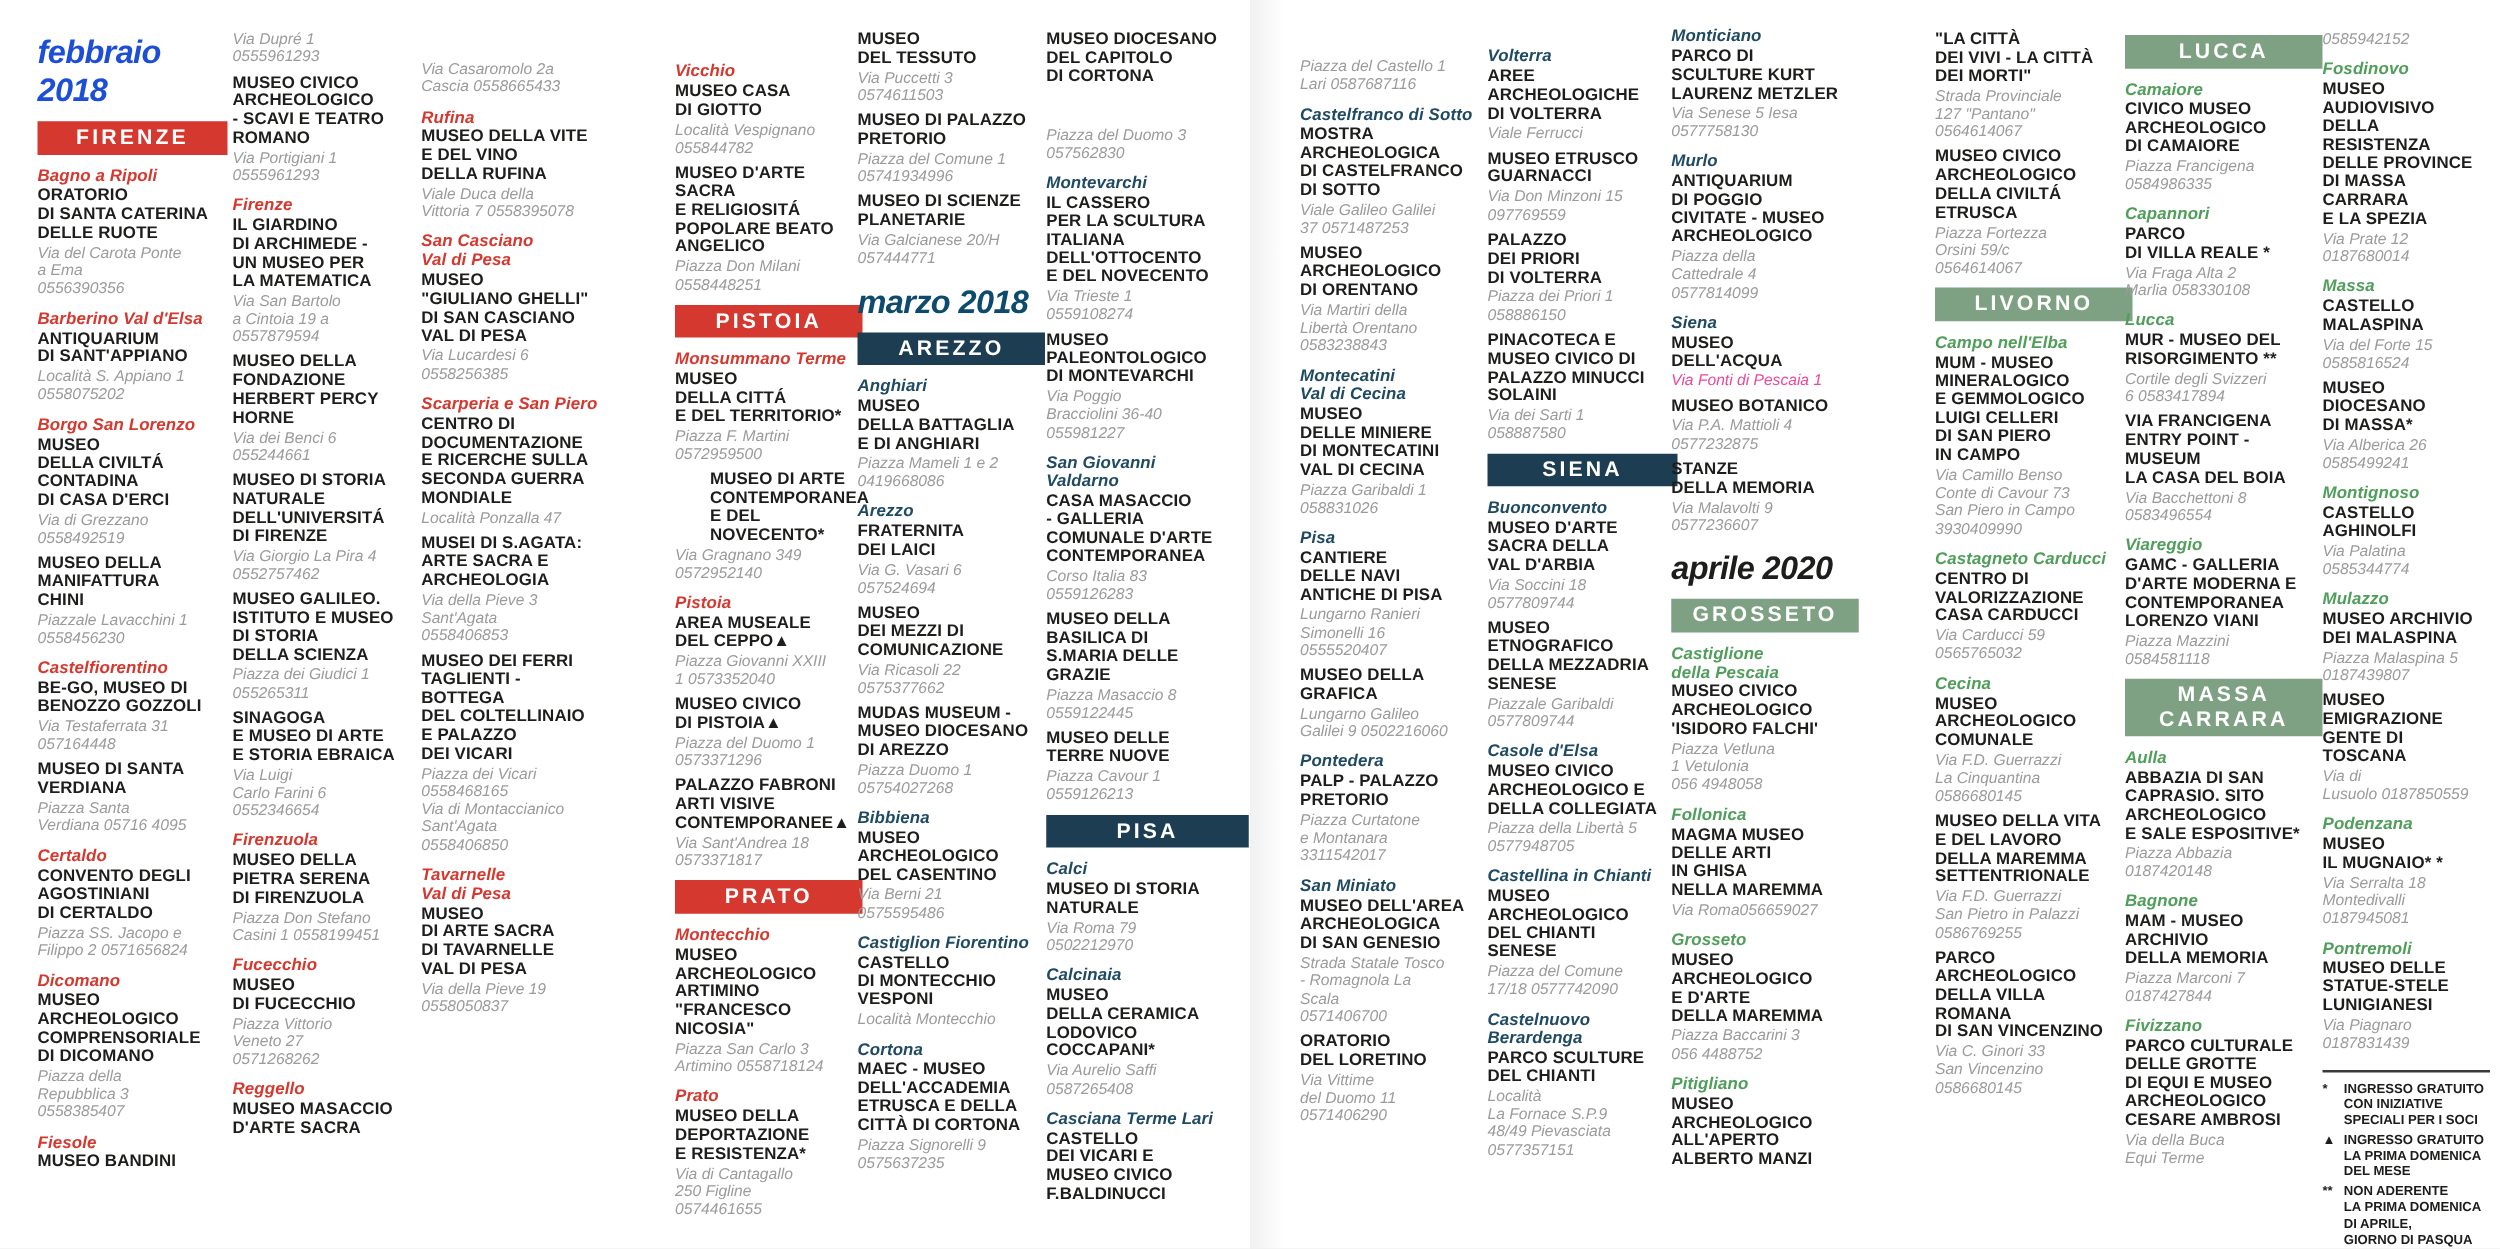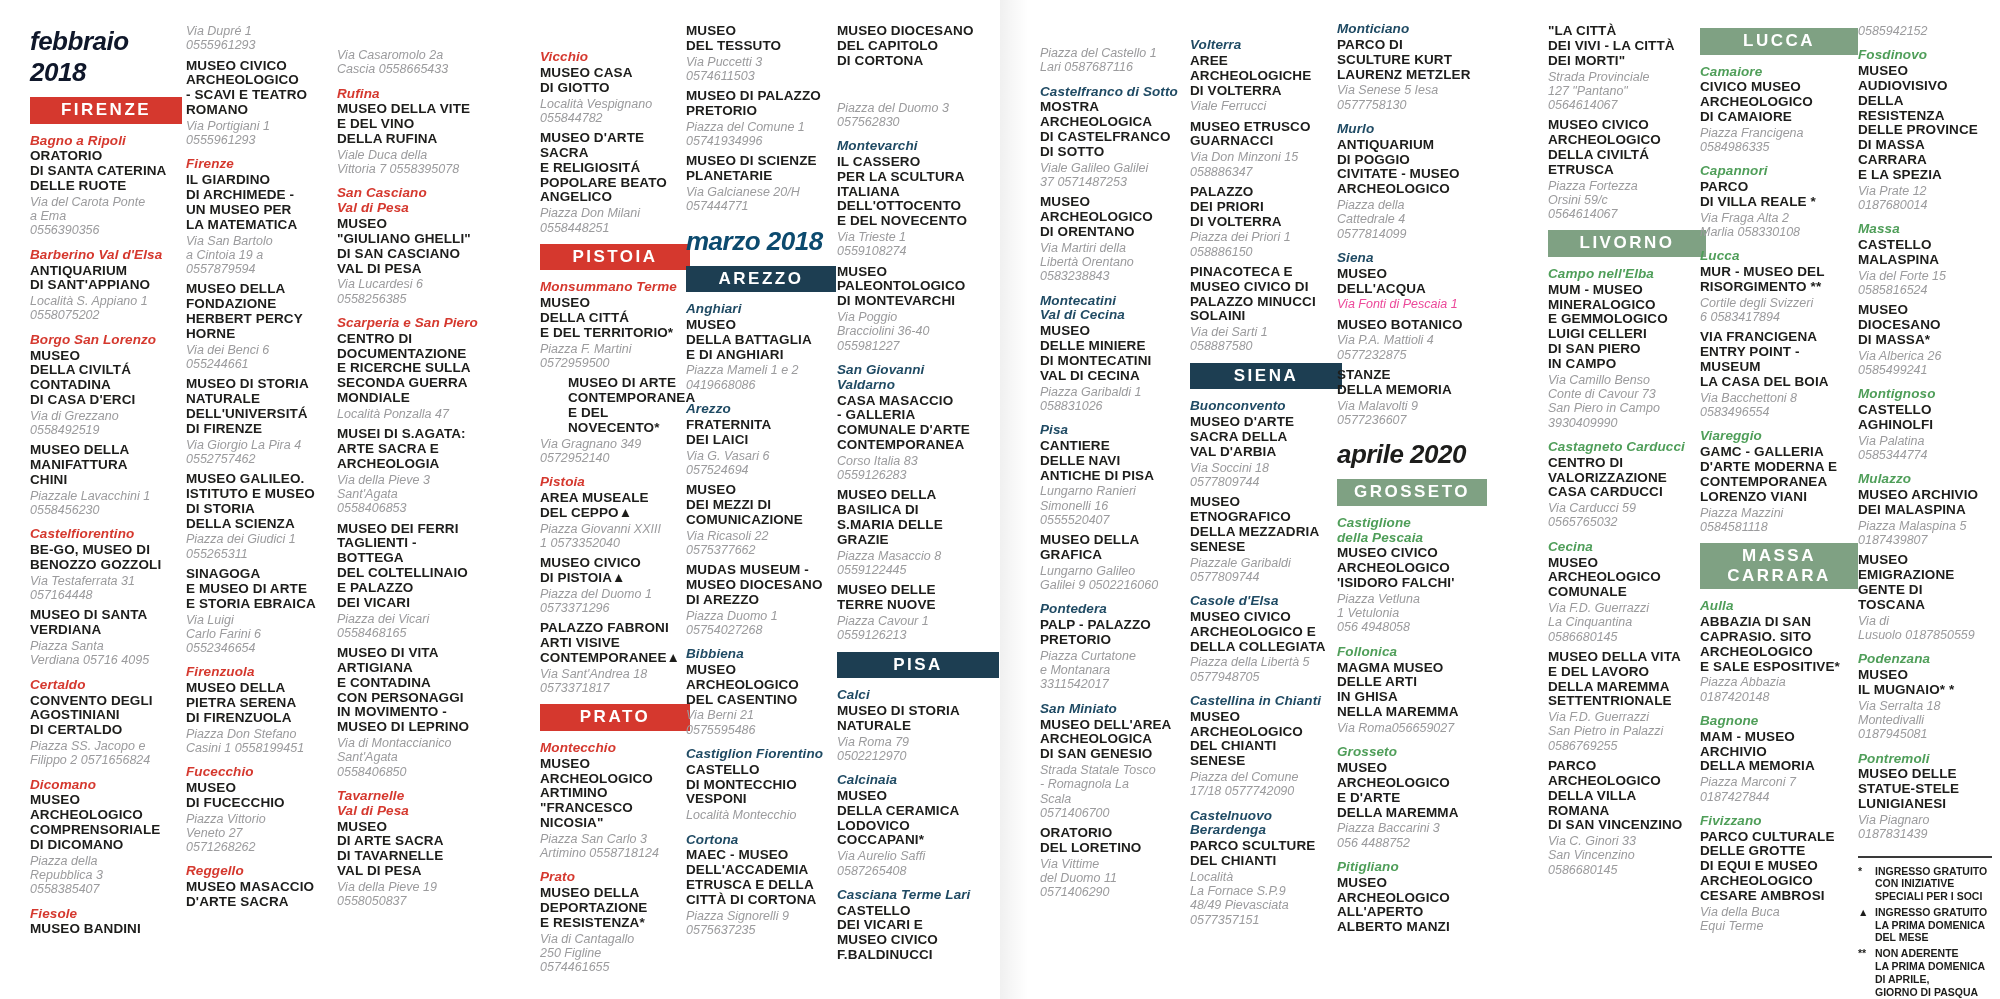--- a/index.html
+++ b/index.html
@@ -47,21 +47,21 @@
   .legend-marker { width:10px; flex:none; }
   .legend-text { white-space:pre-line; }
 </style>
 </head>
 <body>
 
 <div class="page">
   <div class="fold"></div>
   <div id="columns-root">
       <div class="col" style="left: 30px; width: 152px; top: 26px;">
-        <div class="date" style="color: #0f172a;">febbraio 2018</div>
+        <div class="date" style="color: #1d4ed8;">febbraio 2018</div>
         <div class="section" style="background: rgb(213, 56, 46);">FIRENZE</div>
         <div class="city" style="color: rgb(213, 56, 46);">Bagno a Ripoli</div>
         <div class="museum" style="color: rgb(29, 29, 27);">ORATORIO
 DI SANTA CATERINA
 DELLE RUOTE</div>
         <div class="address" style="color: rgb(155, 155, 157);">Via del Carota Ponte
 a Ema
 0556390356</div>
         <div class="city" style="color: rgb(213, 56, 46);">Barberino Val d'Elsa</div>
         <div class="museum" style="color: rgb(29, 29, 27);">ANTIQUARIUM
@@ -194,26 +194,20 @@
 Sant'Agata
 0558406853</div>
         <div class="museum" style="color: rgb(29, 29, 27);">MUSEO DEI FERRI
 TAGLIENTI -
 BOTTEGA
 DEL COLTELLINAIO
 E PALAZZO
 DEI VICARI</div>
         <div class="address" style="color: rgb(155, 155, 157);">Piazza dei Vicari
 0558468165</div>
-        <div class="museum" style="color: rgb(29, 29, 27);">MUSEO DI VITA
-ARTIGIANA
-E CONTADINA
-CON PERSONAGGI
-IN MOVIMENTO -
-MUSEO DI LEPRINO</div>
         <div class="address" style="color: rgb(155, 155, 157);">Via di Montaccianico
 Sant'Agata
 0558406850</div>
         <div class="city" style="color: rgb(213, 56, 46);">Tavarnelle
 Val di Pesa</div>
         <div class="museum" style="color: rgb(29, 29, 27);">MUSEO
 DI ARTE SACRA
 DI TAVARNELLE
 VAL DI PESA</div>
         <div class="address" style="color: rgb(155, 155, 157);">Via della Pieve 19
@@ -444,21 +438,21 @@
       </div>
       <div class="col" style="left: 1190px; width: 152px; top: 38px;">
         <div class="city" style="color: rgb(31, 74, 99);">Volterra</div>
         <div class="museum" style="color: rgb(29, 29, 27);">AREE
 ARCHEOLOGICHE
 DI VOLTERRA</div>
         <div class="address" style="color: rgb(155, 155, 157);">Viale Ferrucci</div>
         <div class="museum" style="color: rgb(29, 29, 27);">MUSEO ETRUSCO
 GUARNACCI</div>
         <div class="address" style="color: rgb(155, 155, 157);">Via Don Minzoni 15
-058886347</div>
+097769559</div>
         <div class="museum" style="color: rgb(29, 29, 27);">PALAZZO
 DEI PRIORI
 DI VOLTERRA</div>
         <div class="address" style="color: rgb(155, 155, 157);">Piazza dei Priori 1
 058886150</div>
         <div class="museum" style="color: rgb(29, 29, 27);">PINACOTECA E
 MUSEO CIVICO DI
 PALAZZO MINUCCI
 SOLAINI</div>
         <div class="address" style="color: rgb(155, 155, 157);">Via dei Sarti 1

